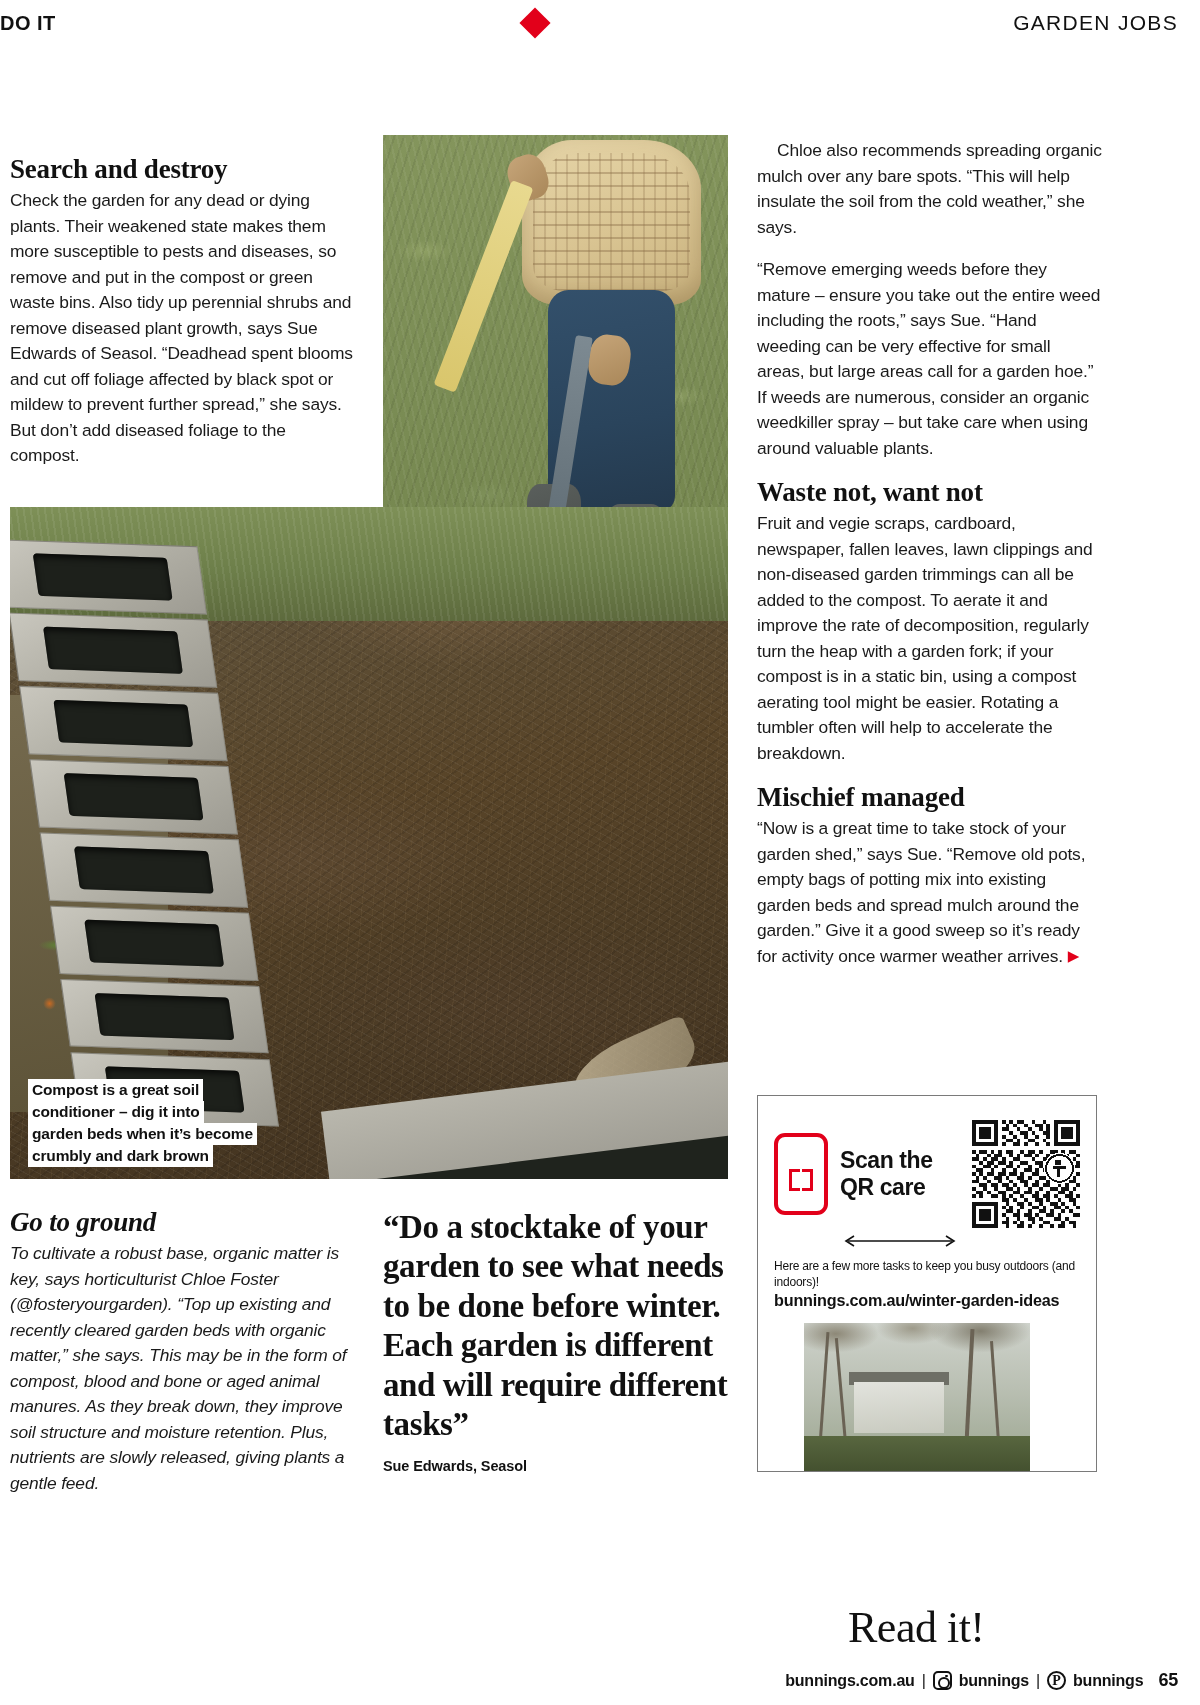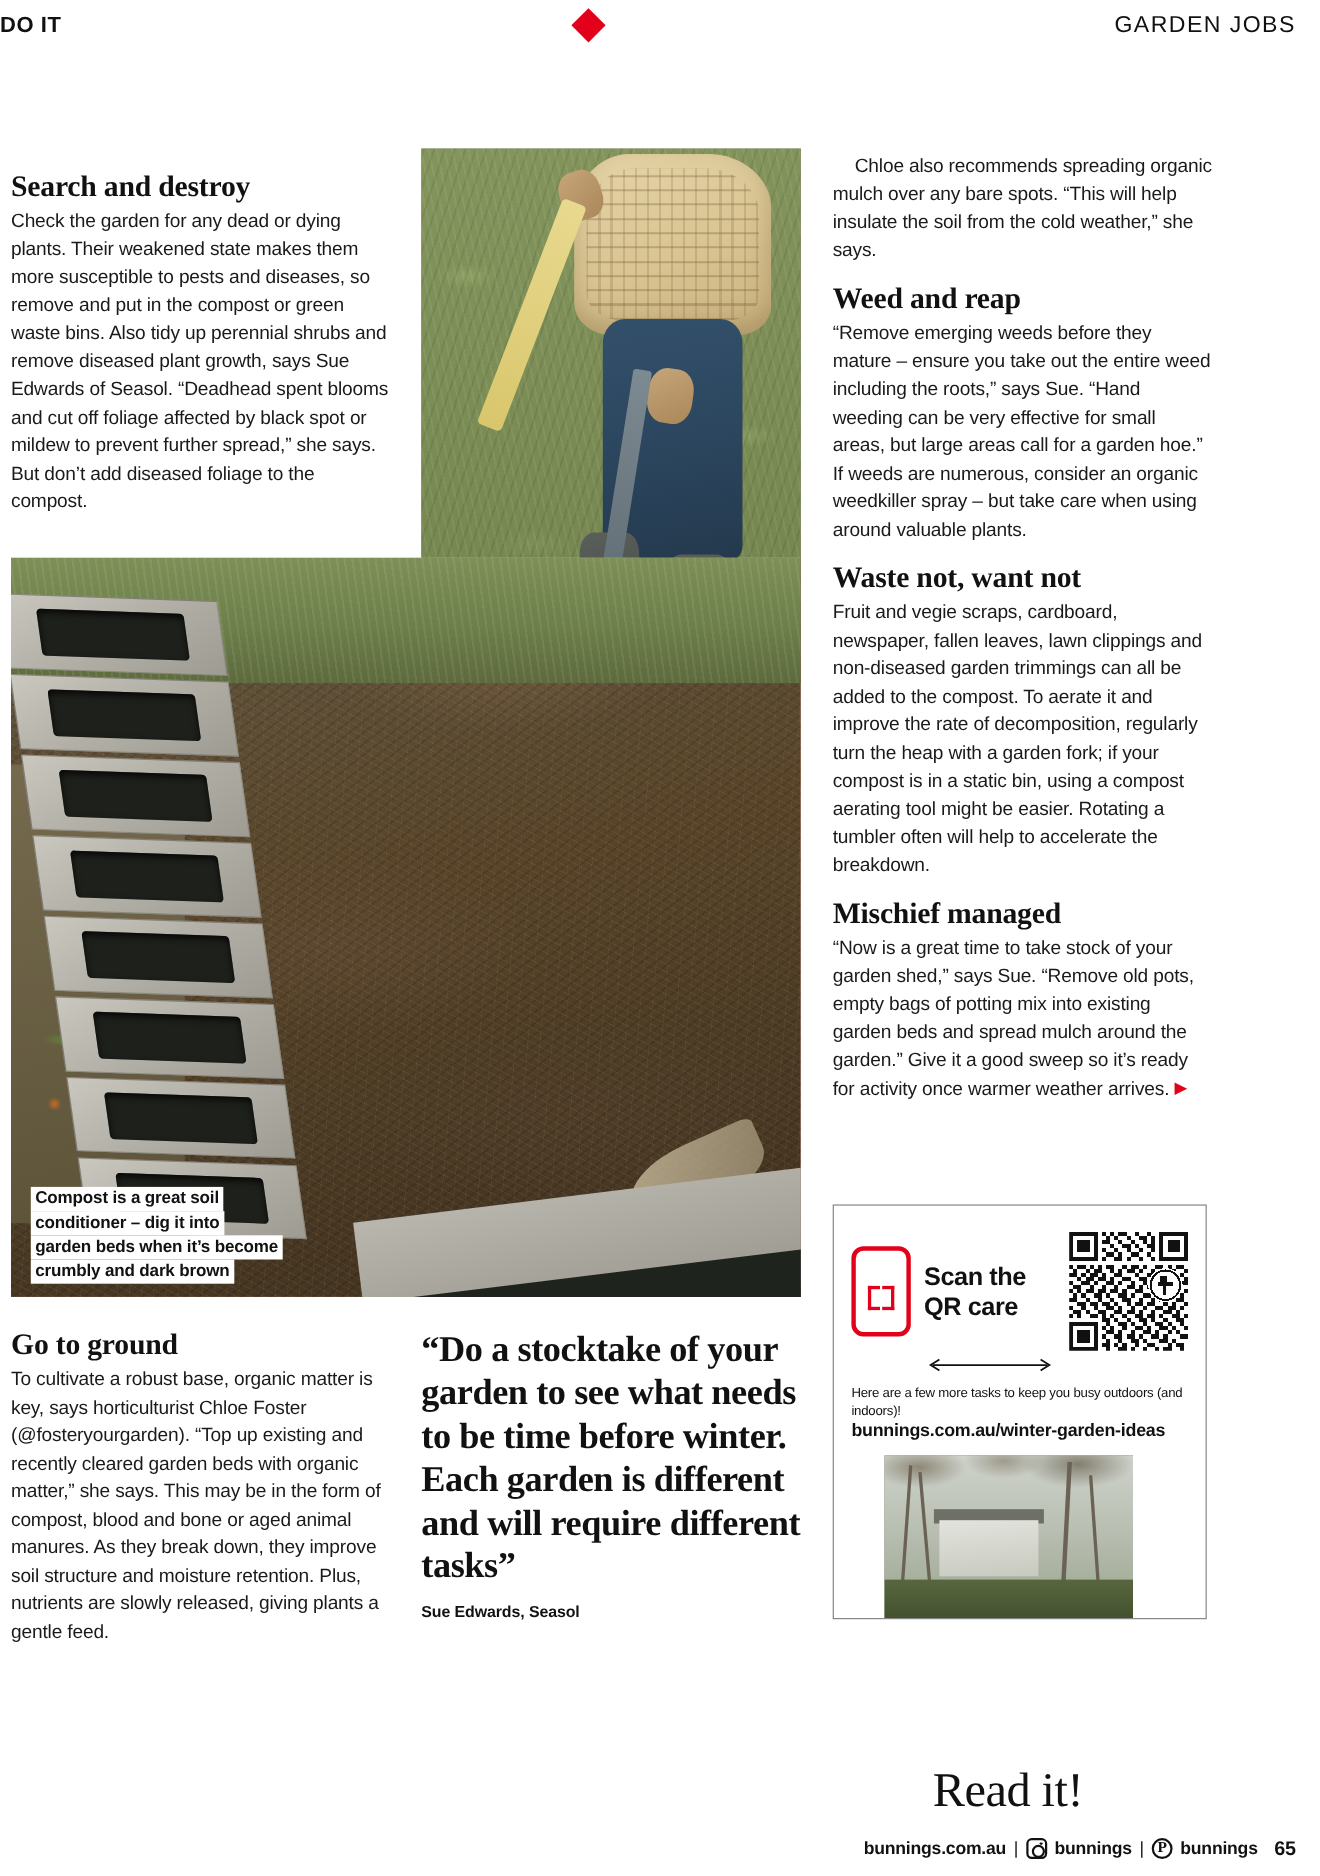--- a/index.html
+++ b/index.html
@@ -542,37 +542,36 @@
     <span>Compost is a great soil</span>
     <span>conditioner – dig it into</span>
     <span>garden beds when it’s become</span>
     <span>crumbly and dark brown</span>
   </div>
 </div>
 
 <div class="col-right">
   <p class="body-text indent">Chloe also recommends spreading organic mulch over any bare spots. “This will help insulate the soil from the cold weather,” she says.</p>
 
-  <h2 class="sec-head">Weed and reap</h2>
   <p class="body-text">“Remove emerging weeds before they mature – ensure you take out the entire weed including the roots,” says Sue. “Hand weeding can be very effective for small areas, but large areas call for a garden hoe.” If weeds are numerous, consider an organic weedkiller spray – but take care when using around valuable plants.</p>
 
   <h2 class="sec-head">Waste not, want not</h2>
   <p class="body-text">Fruit and vegie scraps, cardboard, newspaper, fallen leaves, lawn clippings and non-diseased garden trimmings can all be added to the compost. To aerate it and improve the rate of decomposition, regularly turn the heap with a garden fork; if your compost is in a static bin, using a compost aerating tool might be easier. Rotating a tumbler often will help to accelerate the breakdown.</p>
 
   <h2 class="sec-head">Mischief managed</h2>
   <p class="body-text"><span>“Now is a great time to take stock of your garden shed,” says Sue. “Remove old pots, empty bags of potting mix into existing garden beds and spread mulch around the garden.” Give it a good sweep so it’s ready for activity once warmer weather arrives.</span> <span class="arrow-end">▶</span></p>
 </div>
 
-<div class="col-left" style="top:1208px;">
+<div class="col-left" style="top:1208px;font-style:italic;">
   <h2 class="sec-head">Go to ground</h2>
   <p class="body-text">To cultivate a robust base, organic matter is key, says horticulturist Chloe Foster (@fosteryourgarden). “Top up existing and recently cleared garden beds with organic matter,” she says. This may be in the form of compost, blood and bone or aged animal manures. As they break down, they improve soil structure and moisture retention. Plus, nutrients are slowly released, giving plants a gentle feed.</p>
 </div>
 
 <div class="pull-quote">
-  <p>“Do a stocktake of your garden to see what needs to be time before winter. Each garden is different and will require different tasks”</p>
+  <p>“Do a stocktake of your garden to see what needs to be done before winter. Each garden is different and will require different tasks”</p>
   <div class="attrib">Sue Edwards, Seasol</div>
 </div>
 
 <div class="qr-box">
   <div class="qr-row">
     <div class="phone-icon">
       <span class="brk b1"></span>
       <span class="brk b2"></span>
       <span class="brk b3"></span>
       <span class="brk b4"></span>

